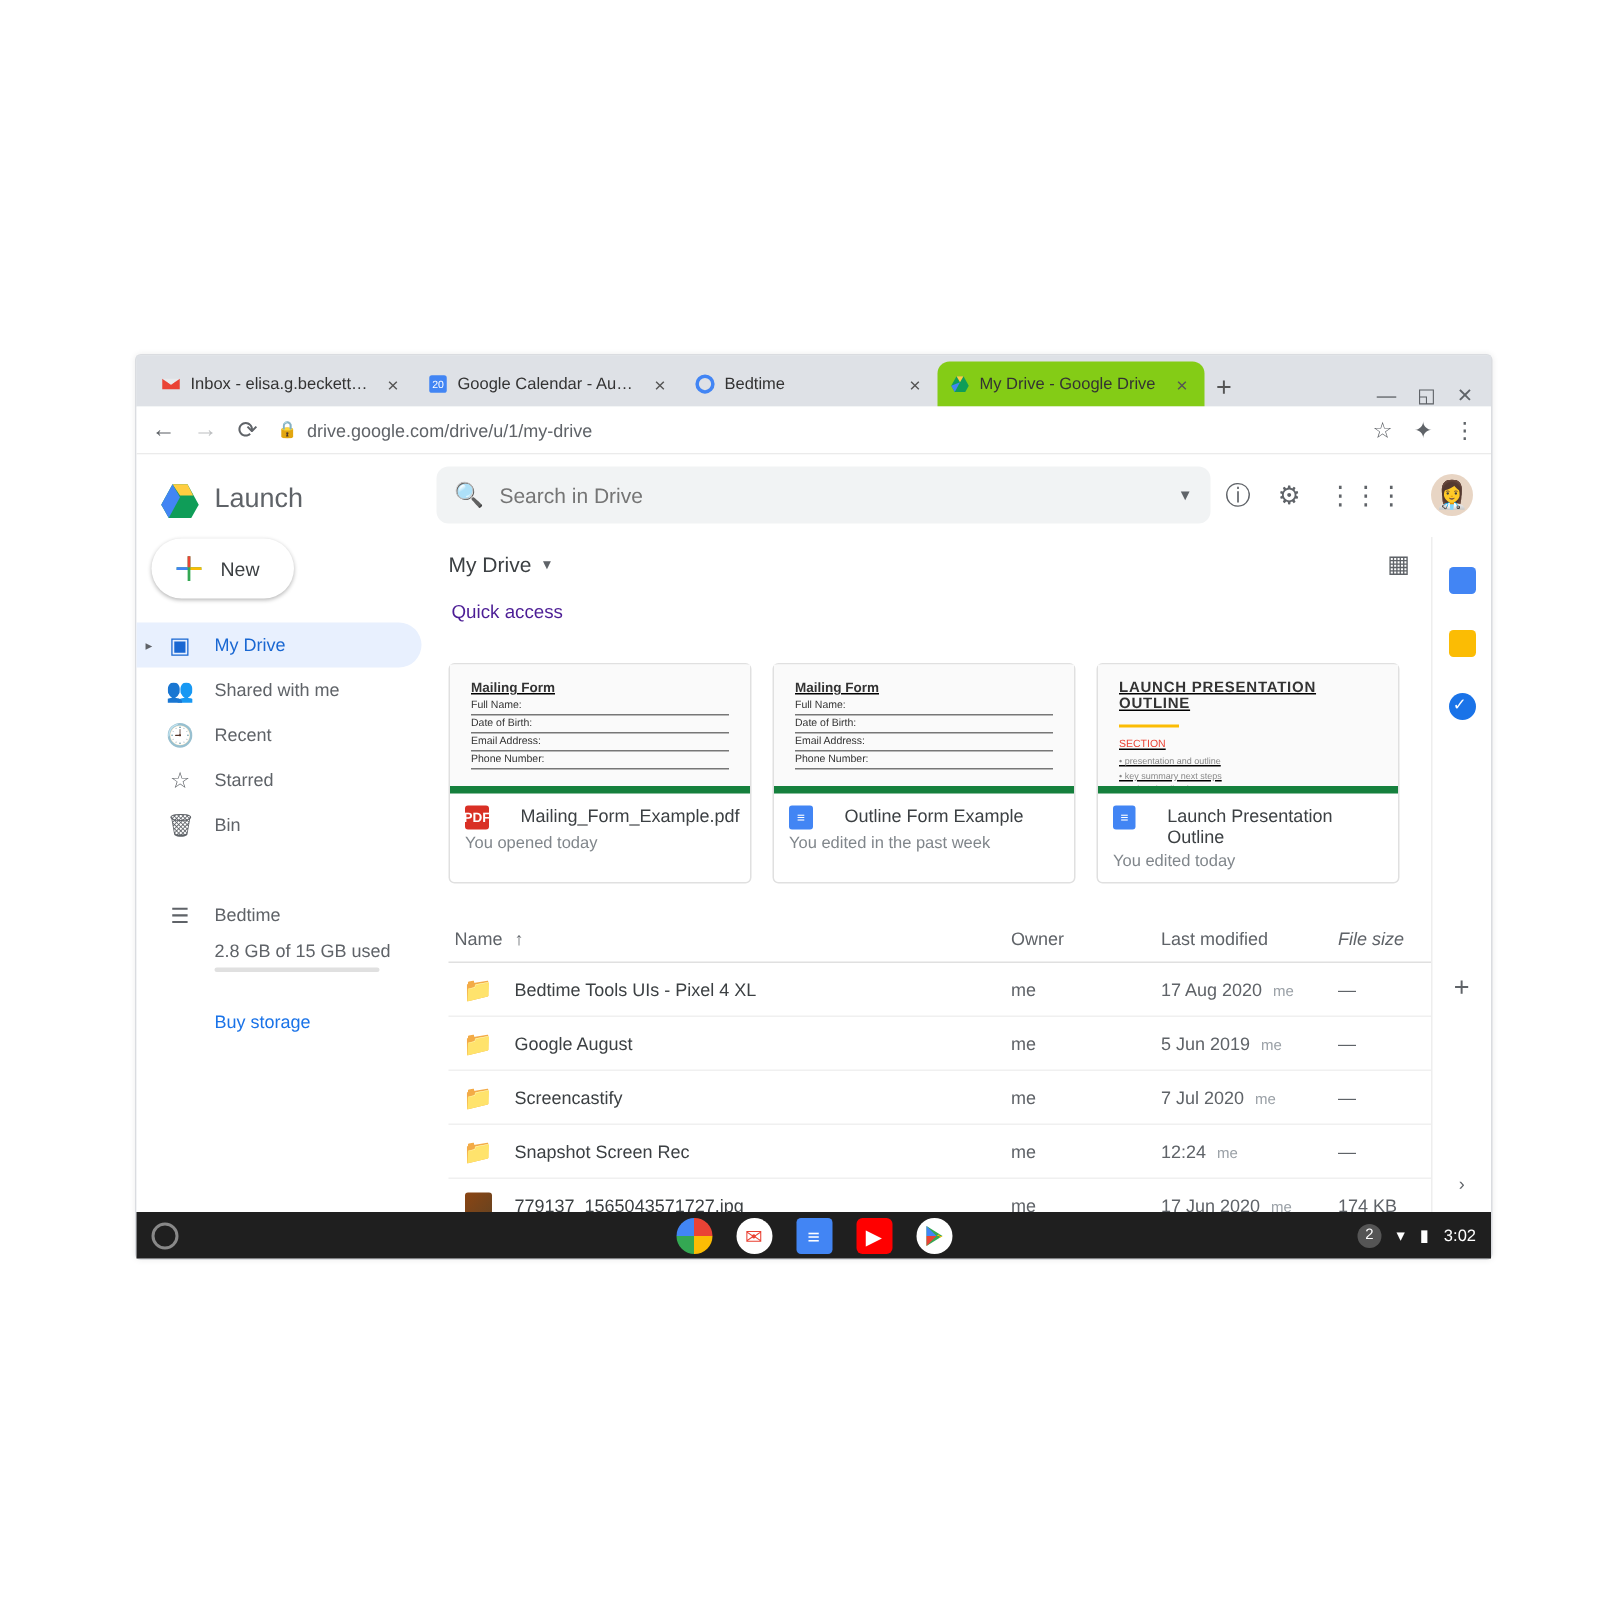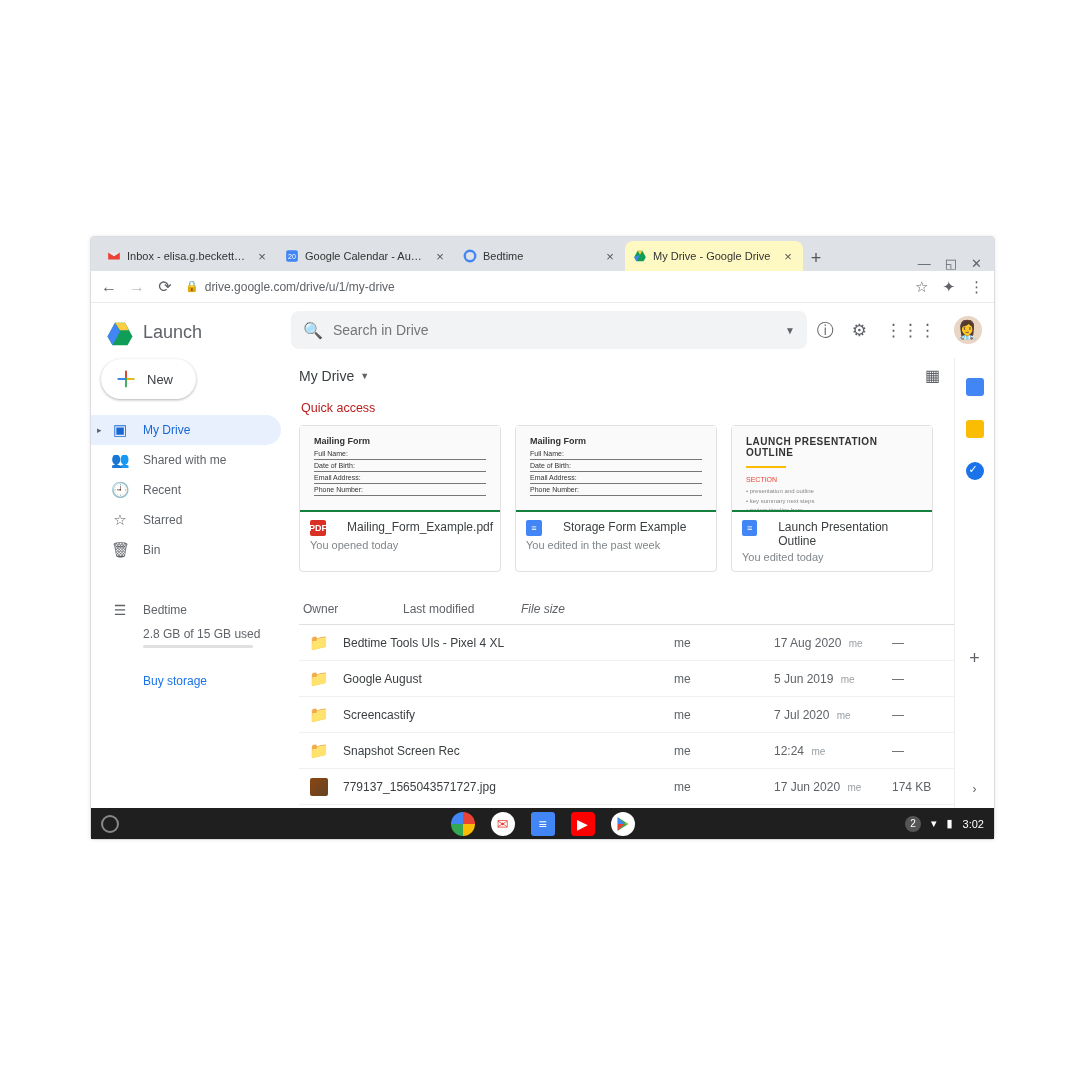--- a/index.html
+++ b/index.html
@@ -3,21 +3,21 @@
 <meta charset="utf-8">
 <style>
   * { box-sizing: border-box; margin: 0; padding: 0; }
   html, body { width: 1080px; height: 1080px; font-family: Arial, Helvetica, sans-serif; background: #fff; overflow: hidden; }
   .stage { position: absolute; left: 90px; top: 236px; width: 905px; height: 604px; background: #f1f3f4; border: 1px solid #dadce0; border-radius: 4px; box-shadow: 0 0 4px rgba(0,0,0,.08); }
 
   
   .tabstrip { position: relative; height: 34px; background: #dee1e6; display:flex; align-items:flex-end; padding-left:8px; }
   .tab { position:relative; height:30px; min-width:178px; max-width:178px; border-radius:8px 8px 0 0; display:flex; align-items:center; padding:0 8px 0 8px; font-size:11px; color:#333; gap:6px; }
   .tab.inactive { background:transparent; }
-  .tab.active   { background:#fef9c3; }
+  .tab.active   { background:#84cc16; }
   .tab .favicon { width:14px; height:14px; flex:none; }
   .tab .title   { flex:1; white-space:nowrap; overflow:hidden; text-overflow:ellipsis; }
   .tab .close   { width:14px; height:14px; display:flex; align-items:center; justify-content:center; font-size:13px; color:#555; cursor:pointer; }
   .newtab { width:26px; height:26px; display:flex; align-items:center; justify-content:center; font-size:18px; color:#555; cursor:pointer; }
   .winbtns { margin-left:auto; display:flex; gap:14px; padding-right:12px; align-items:center; color:#5f6368;}
   .winbtns span{cursor:pointer;font-size:13px;}
 
   
   .toolbar { position:relative; height:32px; background:#fff; border-bottom:1px solid #ebebeb; display:flex; align-items:center; padding:0 10px; gap:12px; }
   .navbtn { width:16px; height:16px; display:flex; align-items:center; justify-content:center; color:#5f6368; cursor:pointer;}
@@ -59,24 +59,24 @@
   .avatar span{font-size:18px;}
 
   
   .maincol{flex:1; position:relative; padding-top:54px;}
   .breadcrumb{height:38px; display:flex; align-items:center; padding:0 18px; font-size:14px; color:#3c4043;}
   .breadcrumb .drop{font-size:9px;color:#5f6368;margin-left:6px;}
   .bc-icons{margin-left:auto; display:flex; gap:20px; color:#5f6368;}
   .bc-icons span{cursor:pointer;font-size:16px;}
 
   .scrollarea{position:absolute; left:0; right:0; top:92px; bottom:0; overflow:hidden; padding:0 18px;}
-  .qa-title{font-size:12.5px; color:#b91c1c; margin:6px 0 10px 2px;}
+  .qa-title{font-size:12.5px; color:#4c1d95; margin:6px 0 27px 2px;}
   .qa-row{display:flex; gap:14px;}
   .qa-card{width:202px; border:1px solid #e0e0e0; border-radius:4px; background:#fff; cursor:pointer; display:flex; flex-direction:column;}
-  .qa-thumb{height:86px; background:#fafafa; border-bottom:2px solid #15803d; padding:10px 14px; overflow:hidden;}
+  .qa-thumb{height:86px; background:#fafafa; border-bottom:5px solid #15803d; padding:10px 14px; overflow:hidden;text-decoration:underline;}
   .qa-thumb .tt{font-size:9px;font-weight:bold;color:#333;margin-bottom:8px;}
   .qa-thumb .ll{height:6px;border-bottom:1px solid #777;margin:6px 0;position:relative;}
   .qa-thumb .ll::before{content:attr(data-lbl);position:absolute;left:0;top:-4px;font-size:7px;color:#333;background:#fafafa;padding-right:3px;}
   .qa-meta{padding:8px 10px 8px 10px;}
   .qa-name{display:flex; align-items:flex-start; gap:21px; font-size:12px; color:#3c4043; font-weight:500;}
   .qa-name .ico{width:16px;height:16px;border-radius:2px;display:flex;align-items:center;justify-content:center;font-size:9px;color:#fff;font-weight:bold;}
   .ico.pdf{background:#d93025;}
   .ico.doc{background:#4285f4;}
   .qa-sub{font-size:11px;color:#80868b;margin-top:3px;}
 
@@ -295,21 +295,21 @@
             <div class="qa-thumb">
               <div class="tt">Mailing Form</div>
               <div class="ll" data-lbl="Full Name:"></div>
                 <div class="ll" data-lbl="Date of Birth:"></div>
                 <div class="ll" data-lbl="Email Address:"></div>
                 <div class="ll" data-lbl="Phone Number:"></div>
             </div>
             <div class="qa-meta">
               <div class="qa-name">
                   <span class="ico doc">≡</span>
-                  <span>Storage Form Example</span>
+                  <span>Outline Form Example</span>
                 </div>
               <div class="qa-sub">You edited in the past week</div>
             </div>
           </div>
           <div class="qa-card">
             <div class="qa-thumb">
               <div class="tt" style="font-size:10px;font-weight:900;letter-spacing:.5px">LAUNCH PRESENTATION OUTLINE</div>
               <div style="height:2px;background:#fbbc04;width:40px;margin:4px 0 8px"></div>
               <div style="font-size:7px;color:#ea4335;margin-bottom:4px">SECTION</div>
               <div style="font-size:6px;color:#888;line-height:1.6">• presentation and outline<br>• key summary next steps<br>• review timeline here</div>
@@ -318,20 +318,24 @@
               <div class="qa-name">
                   <span class="ico doc">≡</span>
                   <span>Launch Presentation Outline</span>
                 </div>
               <div class="qa-sub">You edited today</div>
             </div>
           </div>
         </div>
 
         <div class="filehead">
+          <div class="col-name">
+              <span>Name</span>
+              <span>↑</span>
+            </div>
           <div class="col-owner">Owner</div>
           <div class="col-mod">Last modified</div>
           <div class="col-size">File size</div>
         </div>
 
         <div id="filelist">
             <div class="filerow">
               <span class="ico">
                 <span class="folder-ic">📁</span>
               </span>

